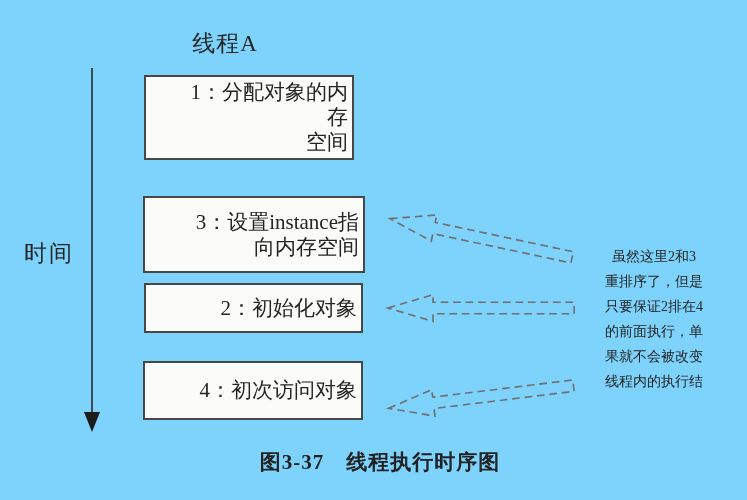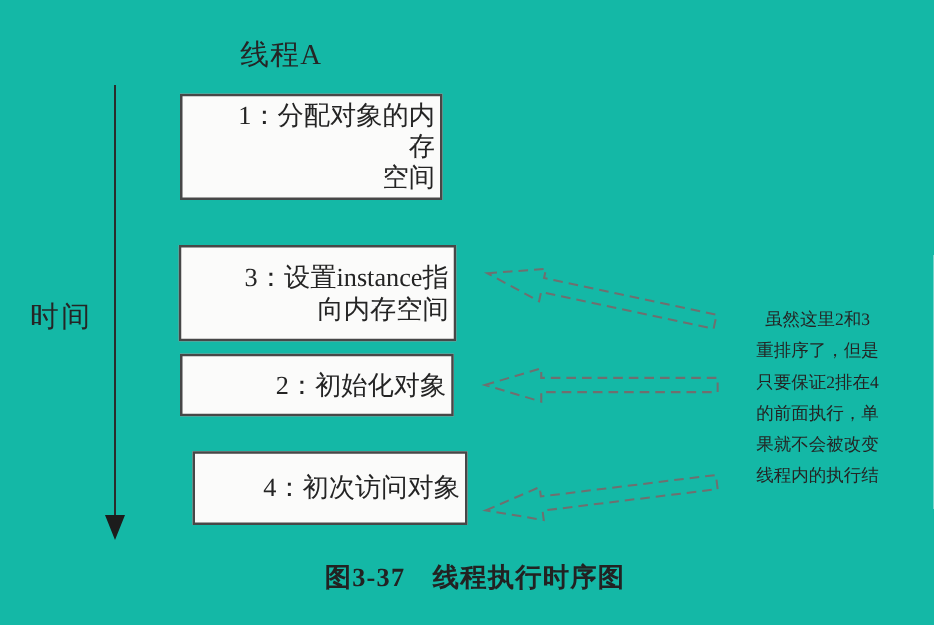--- a/index.html
+++ b/index.html
@@ -4,21 +4,21 @@
 <style>
   html, body {
     margin: 0;
     padding: 0;
     background: #ffffff;
   }
   .stage {
     position: relative;
     width: 747px;
     height: 500px;
-    background: #14b8a6;
+    background: #7dd3fc;
     font-family: "Liberation Serif", "DejaVu Serif", serif;
     color: #1e1e1e;
     overflow: hidden;
   }
   .thread-title {
     position: absolute;
     left: 160px;
     top: 28px;
     width: 130px;
     text-align: center;
@@ -51,21 +51,21 @@
     font-size: 21px;
     line-height: 25px;
     color: #242424;
     text-align: right;
   }
   .step-box .line { display: block; }
   .step-box .line.indent { text-indent: 38px; }
   .box-step1 { left: 144px; top: 75px;  width: 210px; height: 85px; }
   .box-step3 { left: 143px; top: 196px; width: 222px; height: 77px; }
   .box-step2 { left: 144px; top: 283px; width: 219px; height: 50px; }
-  .box-step4 { left: 154px; top: 361px; width: 220px; height: 59px; }
+  .box-step4 { left: 143px; top: 361px; width: 220px; height: 59px; }
   .pointer-arrow {
     position: absolute;
     width: 192px;
     height: 38px;
   }
   .pointer-arrow svg { display: block; width: 100%; height: 100%; }
   .arrow-step3 { left: 385px; top: 219px; transform: rotate(12deg); }
   .arrow-step2 { left: 385px; top: 289px; }
   .arrow-step4 { left: 385px; top: 378px; transform: rotate(-7deg); }
   .annotation {

